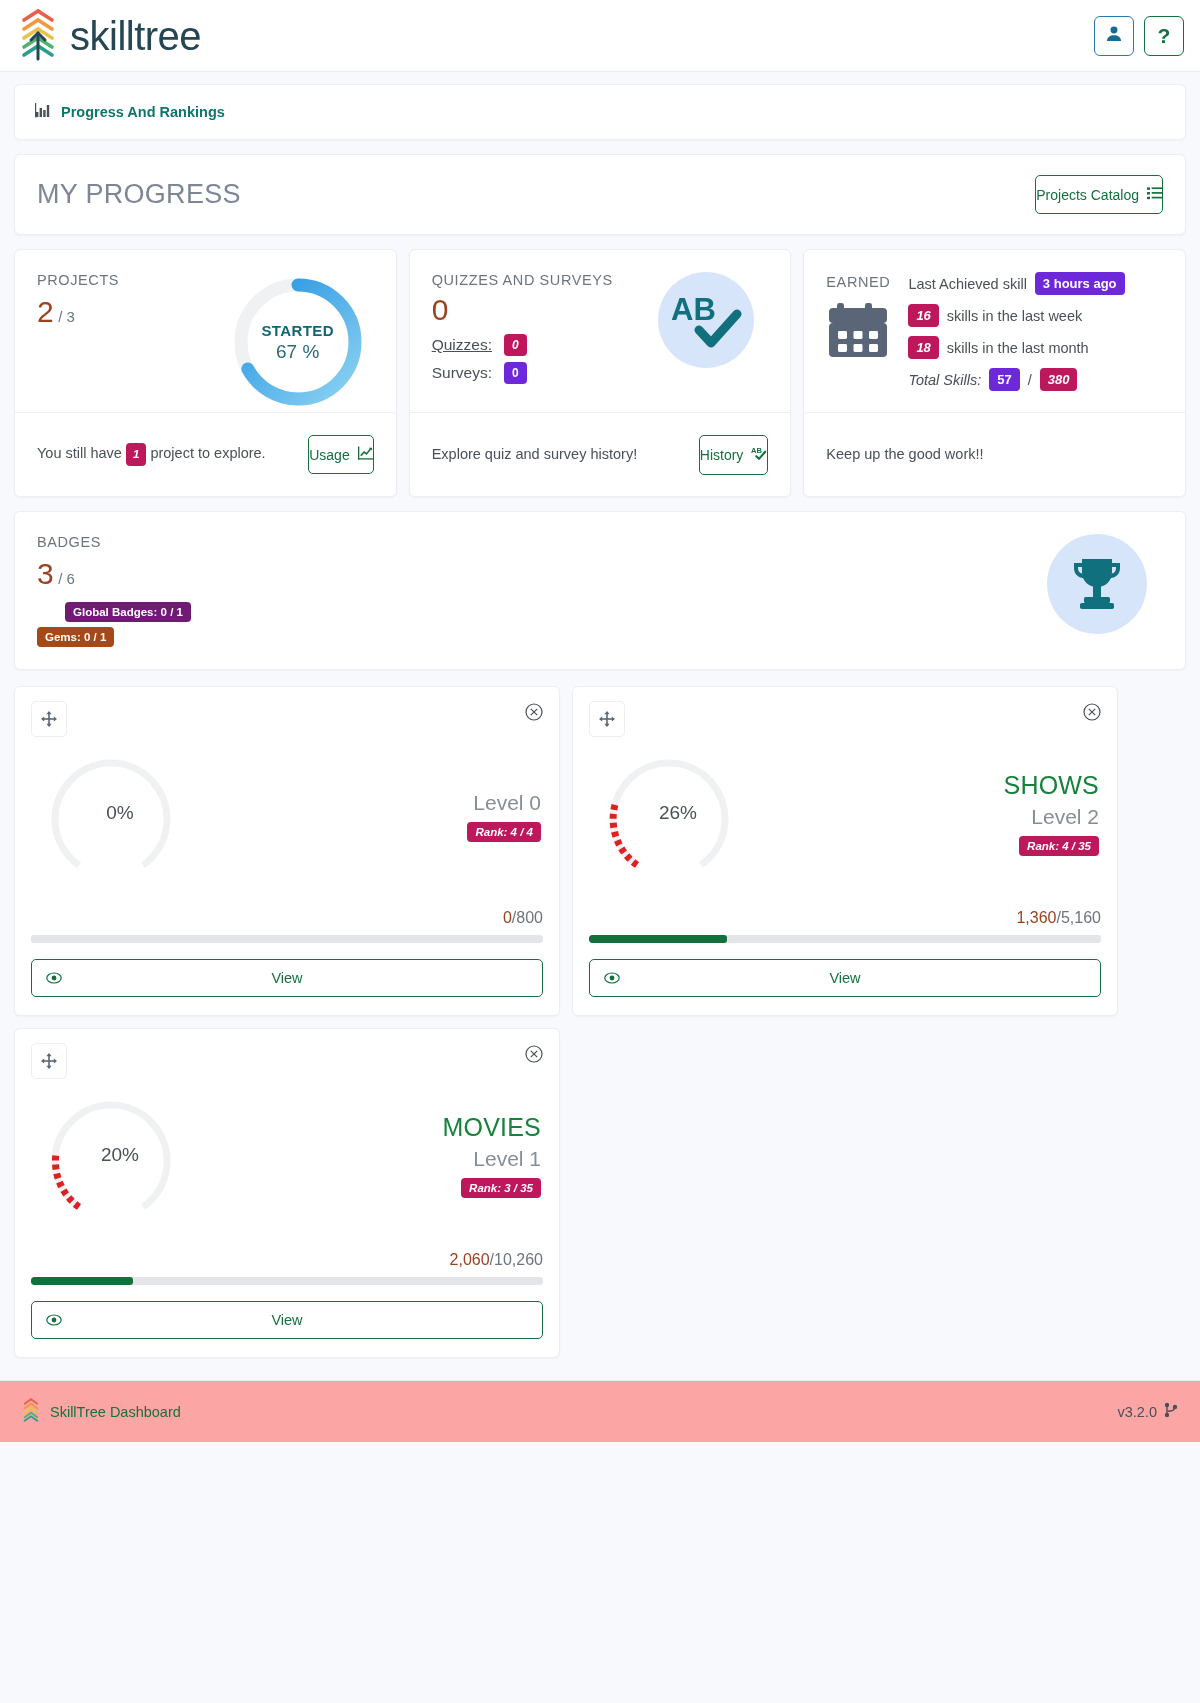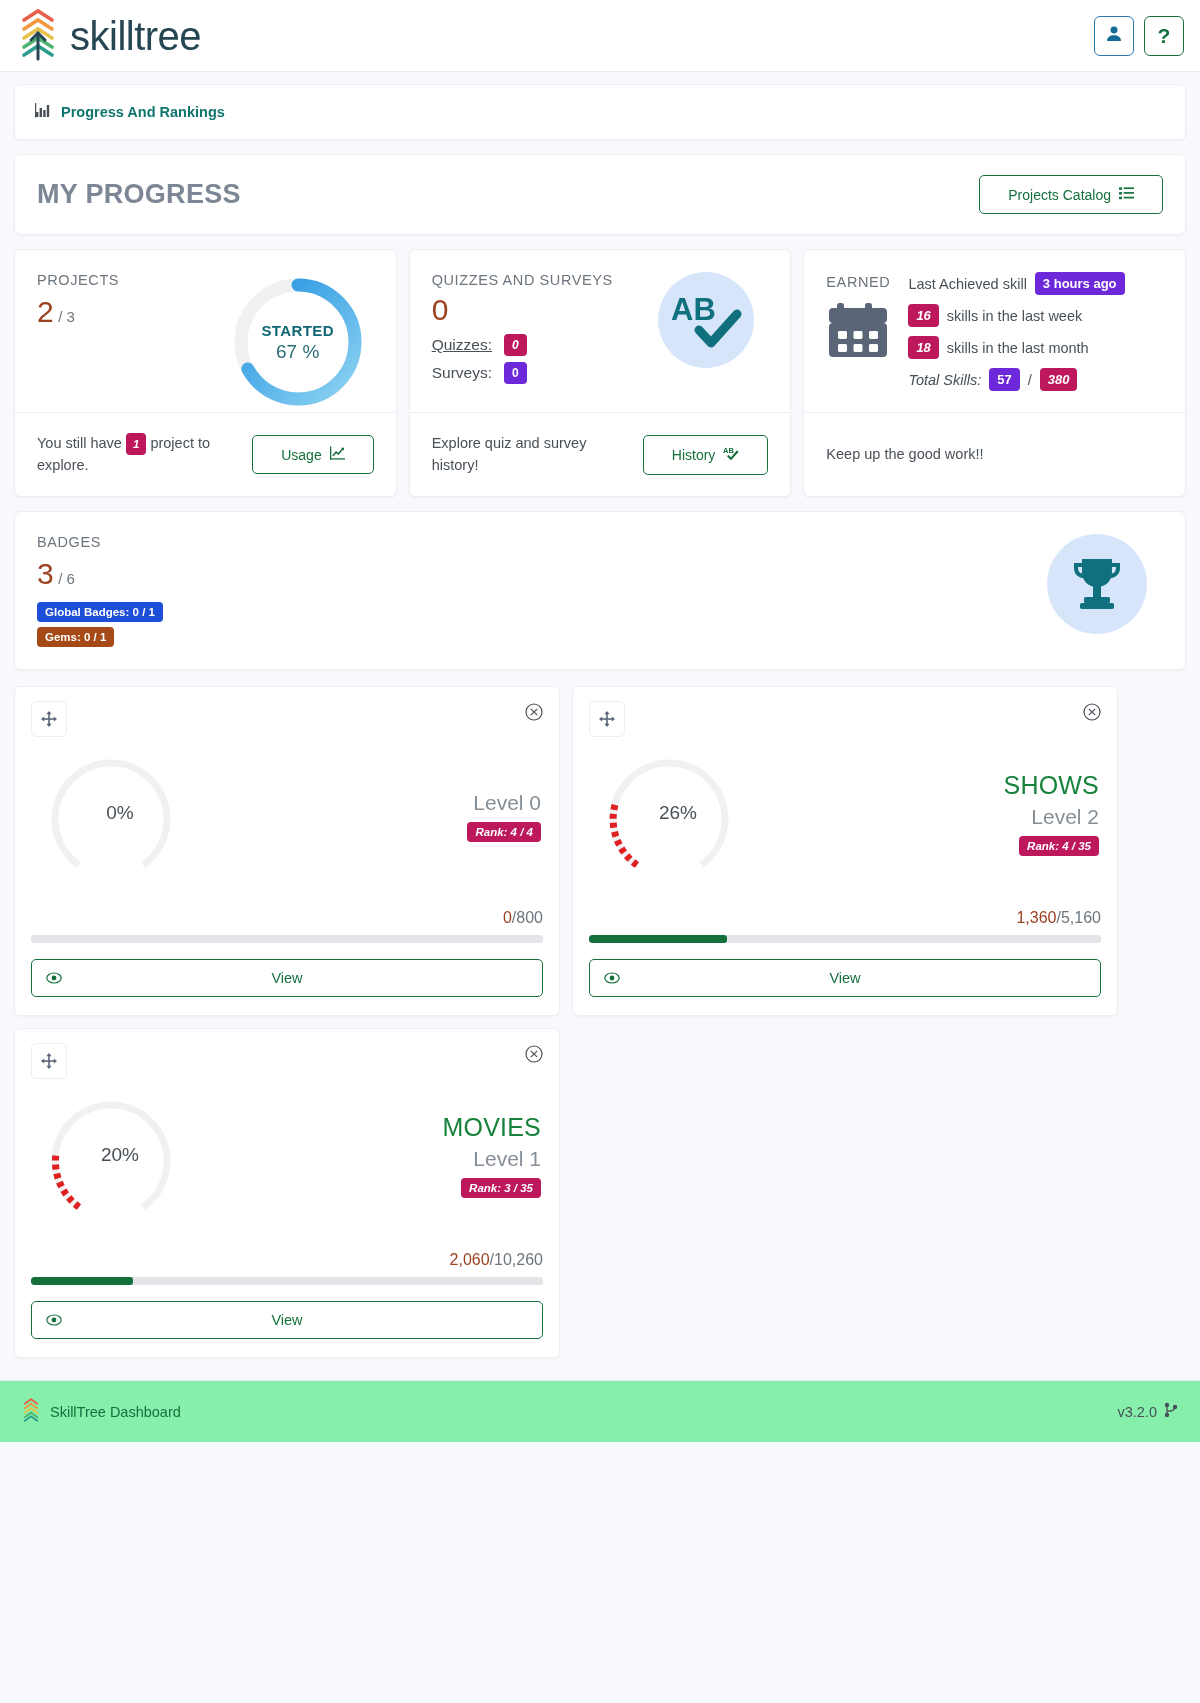--- a/index.html
+++ b/index.html
@@ -56,28 +56,28 @@
     margin-bottom: 14px;
   }
   .breadcrumb-text { font-size: 14.5px; font-weight: bold; color: #0f766e; }
 
   .progress-header {
     padding: 20px 22px;
     display: flex; align-items: center; justify-content: space-between;
     margin-bottom: 14px;
   }
   .progress-title {
-    font-size: 27px; color: #7c8694; font-weight: 700; letter-spacing: 0.3px;
+    font-size: 27px; color: #7c8694; font-weight: 400; letter-spacing: 0.3px;
   }
   .btn-outline-green {
     border: 1px solid #14713d;
     color: #14713d;
     background: #fff;
     border-radius: 5px;
-    padding: 10px 28px;
+    padding: 10px 0;
     font-size: 14px;
     display: inline-flex; align-items: center; gap: 8px;
     cursor: pointer;
   }
 
   
   .stat-row { display: flex; gap: 12px; margin-bottom: 14px; }
   .stat-card { flex: 1; display: flex; flex-direction: column; }
   .stat-body { padding: 22px 22px 0 22px; flex: 1; }
   .stat-label {
@@ -98,21 +98,21 @@
     display: inline-block;
     border-radius: 4px;
     color: #fff;
     font-size: 11.5px;
     font-weight: bold;
     padding: 3px 7px;
     vertical-align: middle;
   }
   .bg-blue { background: #be185d; font-style: italic; }
   .bg-green { background: #6d28d9; }
-  .bg-slate { background: #1d4ed8; }
+  .bg-slate { background: #701a75; margin-left: 28px; }
   .bg-rust { background: #a54a17; }
 
   
   .donut-wrap { position: relative; width: 140px; height: 140px; }
   .donut-center {
     position: absolute; inset: 0;
     display: flex; flex-direction: column; align-items: center; justify-content: center;
     gap: 2px;
   }
   .donut-started { font-size: 15px; font-weight: bold; color: #0f6674; letter-spacing: 0.4px; }
@@ -203,21 +203,21 @@
     color: #14713d; font-size: 14.5px;
     cursor: pointer;
     background: #fff;
   }
   .tile-view .eye { position: absolute; left: 14px; display: flex; align-items: center; }
 
   
   .footer {
     margin-top: 22px;
     border-top: 1px solid #e9ecef;
-    background: #86efac;
+    background: #fca5a5;
     height: 62px;
     display: flex; align-items: center; justify-content: space-between;
     padding: 0 22px;
   }
   .footer-left { display: flex; align-items: center; gap: 10px; }
   .footer-link { color: #14713d; font-size: 14.5px; cursor: pointer; }
   .footer-right { display: flex; align-items: center; gap: 7px; color: #495057; font-size: 14.5px; }
 </style>
 </head>
 <body>

